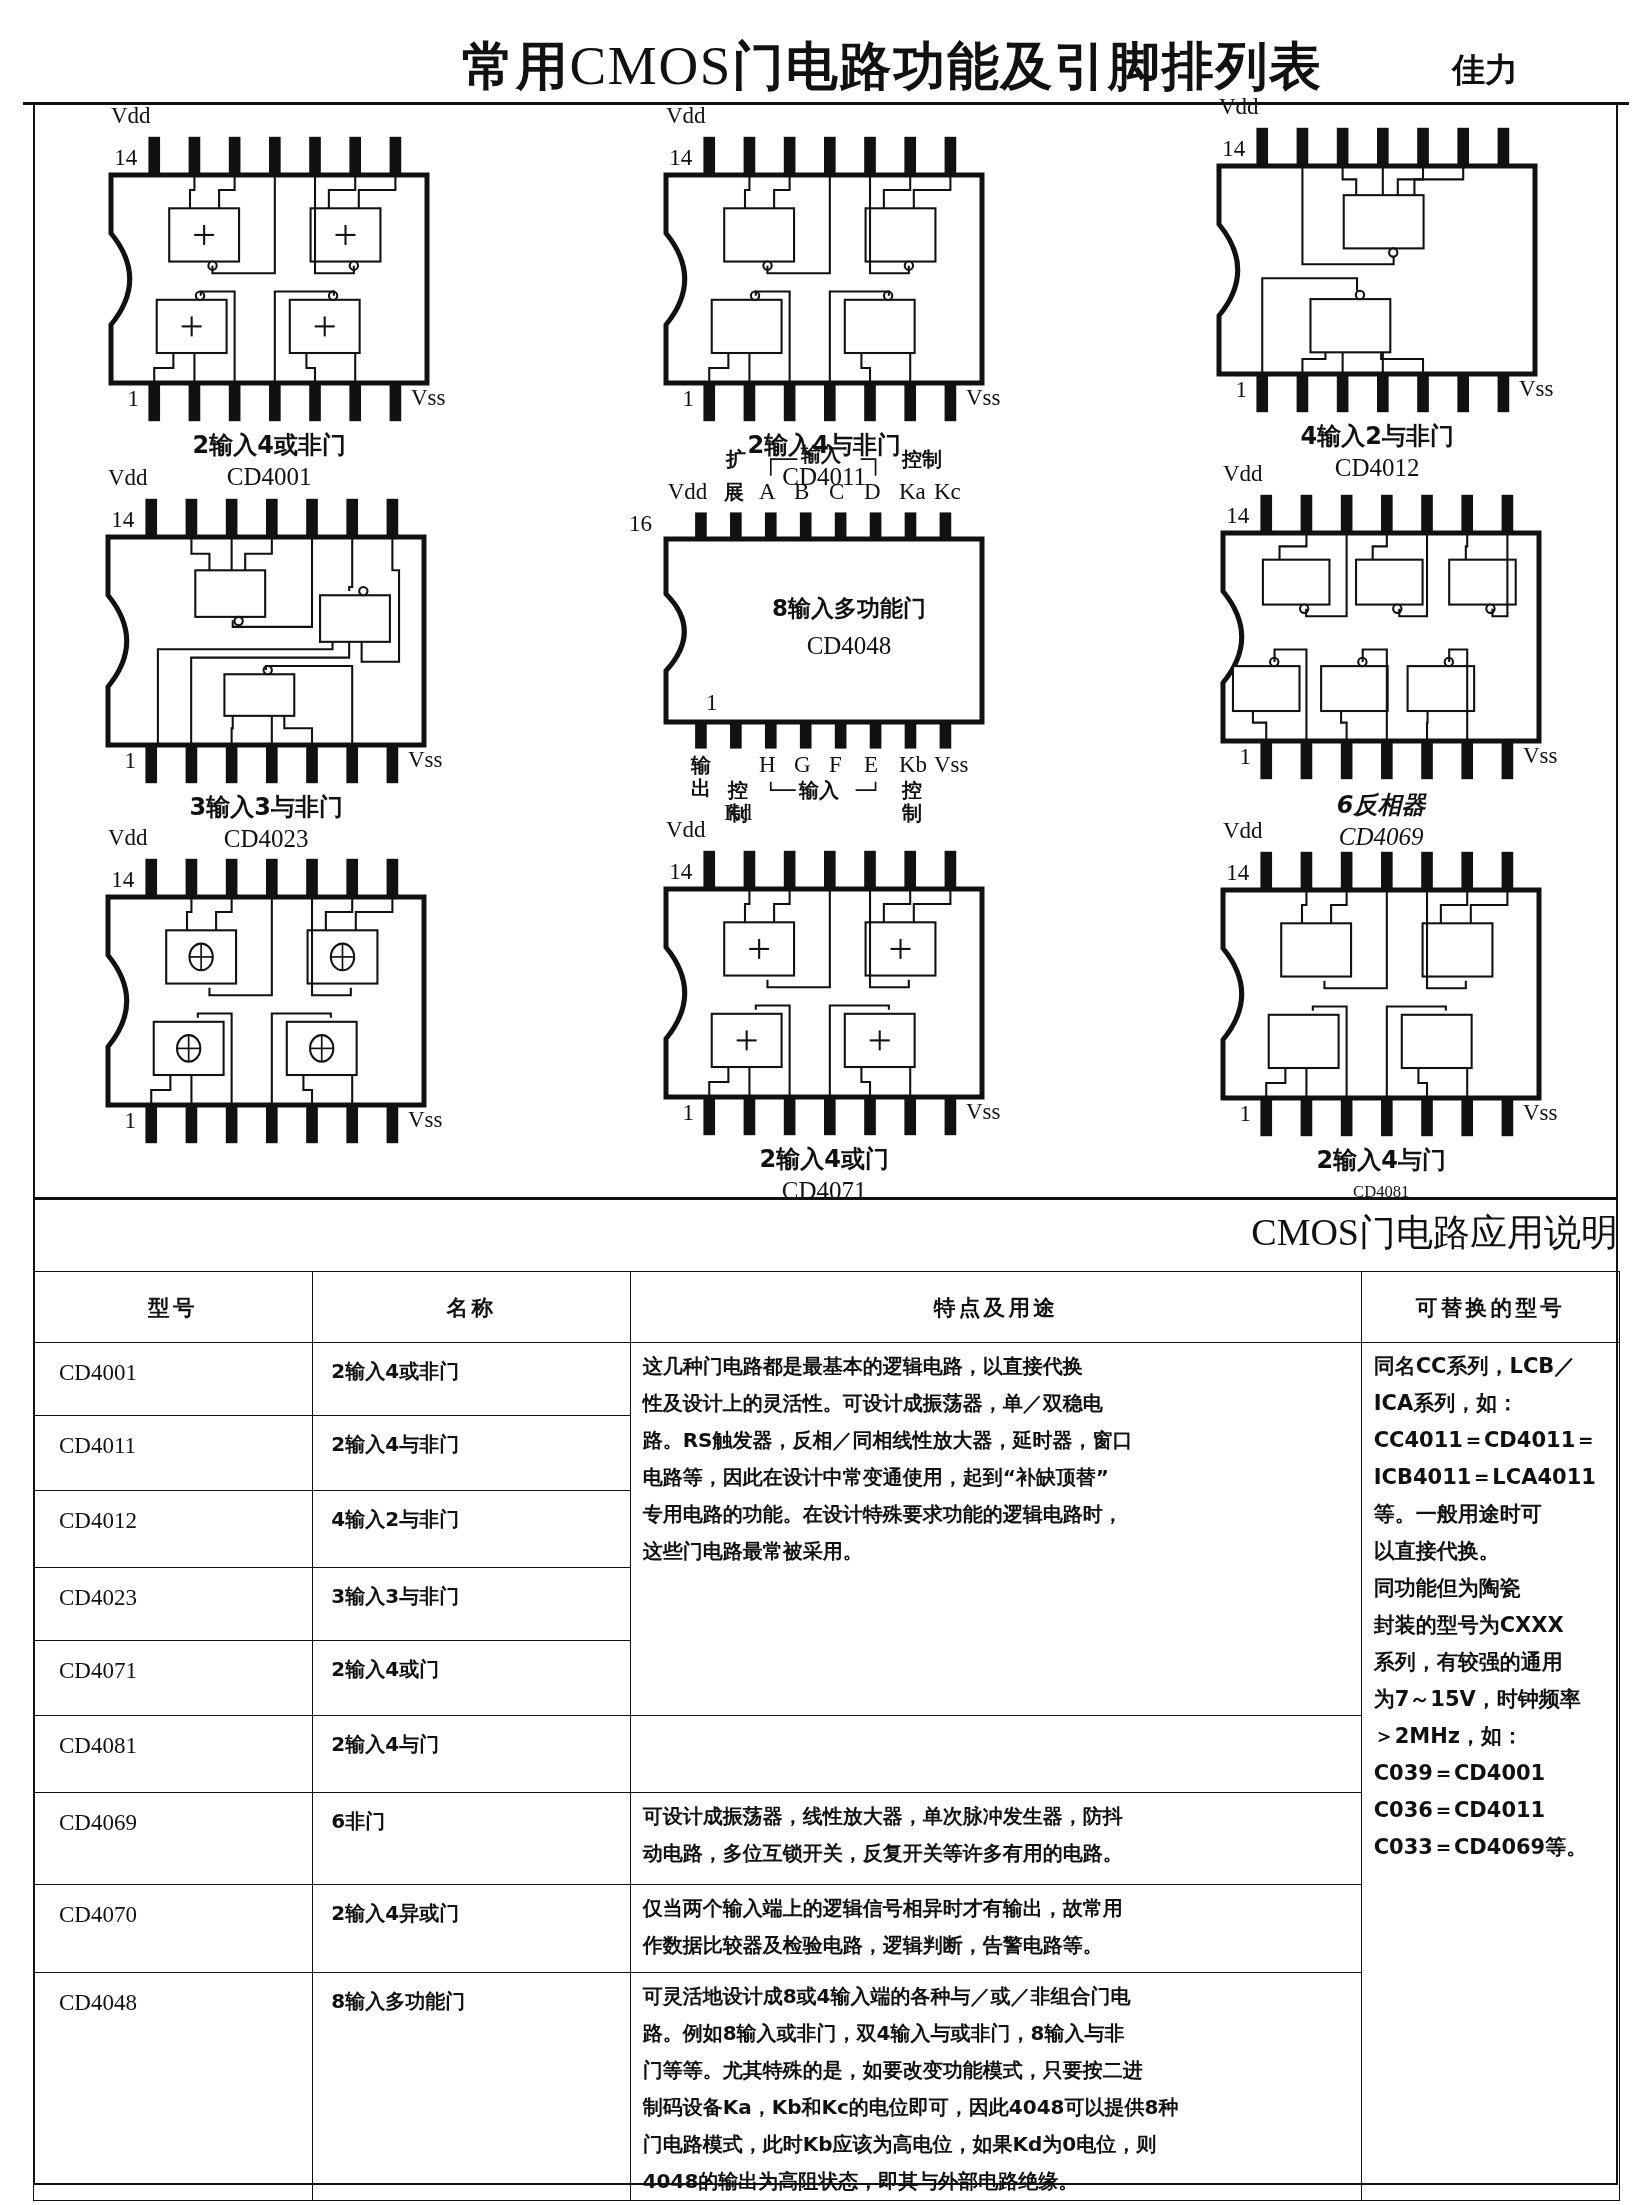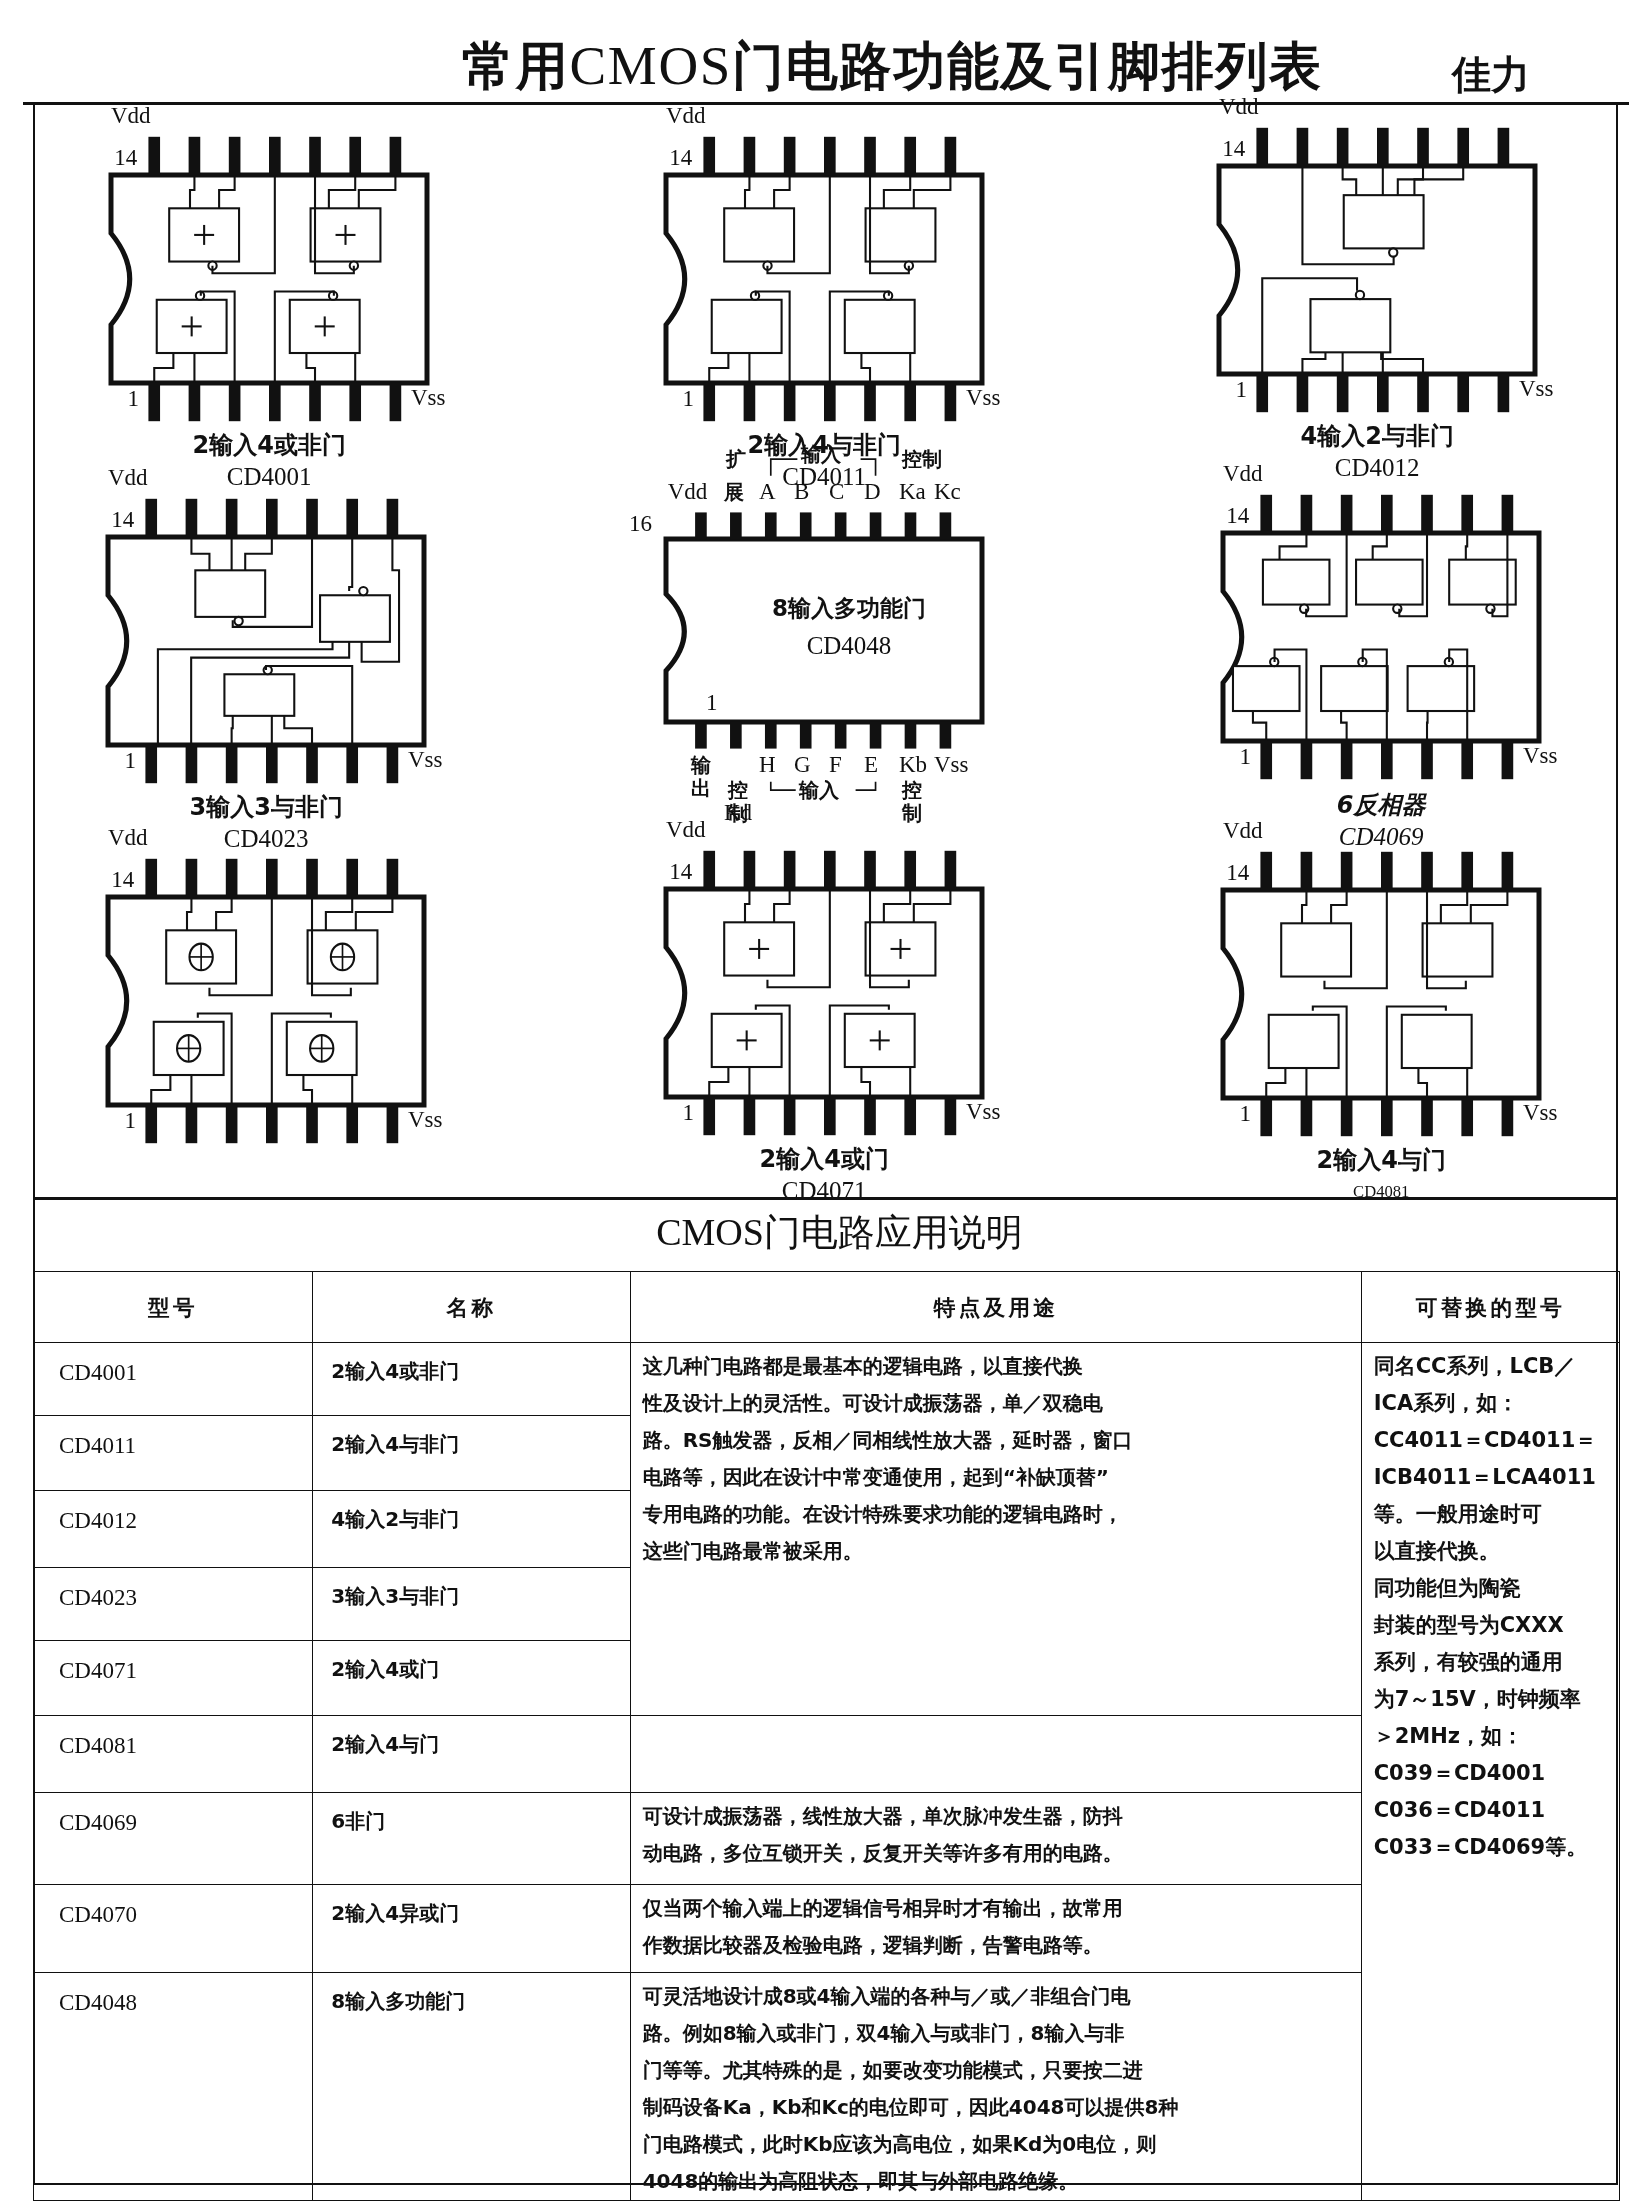--- a/index.html
+++ b/index.html
@@ -7,21 +7,21 @@
     width: 1649px; height: 2205px; position: relative; overflow: hidden;
     font-family: "DejaVu Serif", "Liberation Serif", serif; color: #111;
   }
   .page-title {
     position: absolute; left: 462px; top: 32px;
     font-size: 52px; letter-spacing: 1.7px; font-weight: bold;
     font-family: "DejaVu Sans", sans-serif;
   }
   .page-title .latin { font-family: "Liberation Serif", serif; font-weight: normal; font-size: 55px; }
   .author {
-    position: absolute; left: 1452px; top: 48px; font-size: 39px; font-weight: bold;
+    position: absolute; left: 1452px; top: 48px; font-size: 33px; font-weight: bold;
     font-family: "DejaVu Sans", sans-serif;
   }
   .title-rule { position: absolute; left: 23px; top: 102px; width: 1606px; height: 3.3px; background: #111; }
   .frame {
     position: absolute; left: 33px; top: 105px; width: 1585px; height: 2080px;
     border-left: 2.5px solid #111; border-right: 2.5px solid #111; border-bottom: 2.5px solid #111;
     box-sizing: border-box;
   }
   .chip { position: absolute; }
   .chip svg { position: absolute; left: 0; top: 0; overflow: visible; }
@@ -35,22 +35,22 @@
   .chip-inner-text {
     position: absolute; text-align: center; font-size: 23px; line-height: 38px;
     font-family: "DejaVu Sans", sans-serif; font-weight: bold;
   }
   .chip-inner-text .model { font-family: "Liberation Serif", serif; font-weight: normal; font-size: 25px; display: block; }
   .pin-top-labels, .pin-bottom-labels { position: absolute; font-family: "Liberation Serif", serif; font-size: 23px; }
   .cjk { font-family: "DejaVu Sans", sans-serif; font-weight: bold; font-size: 20px; }
 
   .section-rule { position: absolute; height: 3.3px; background: #111; left: 33px; width: 1585px; }
   .section-title {
-    position: absolute; left: 33px; top: 1208px; width: 1585px; text-align: center;
-    font-size: 37px; font-family: "DejaVu Sans", sans-serif; margin-left: 14px;
+    position: absolute; left: 33px; top: 1208px; width: 1585px; text-align: right;
+    font-size: 37px; font-family: "DejaVu Sans", sans-serif;
   }
   .section-title .latin { font-family: "Liberation Serif", serif; font-size: 38px; }
 
   table.apps {
     position: absolute; left: 33px; top: 1271px; width: 1585px;
     border-collapse: collapse; table-layout: fixed;
   }
   table.apps th, table.apps td { border: 1.7px solid #111; vertical-align: top; }
   table.apps th {
     height: 68px; font-size: 21.6px; font-weight: bold; vertical-align: middle;

